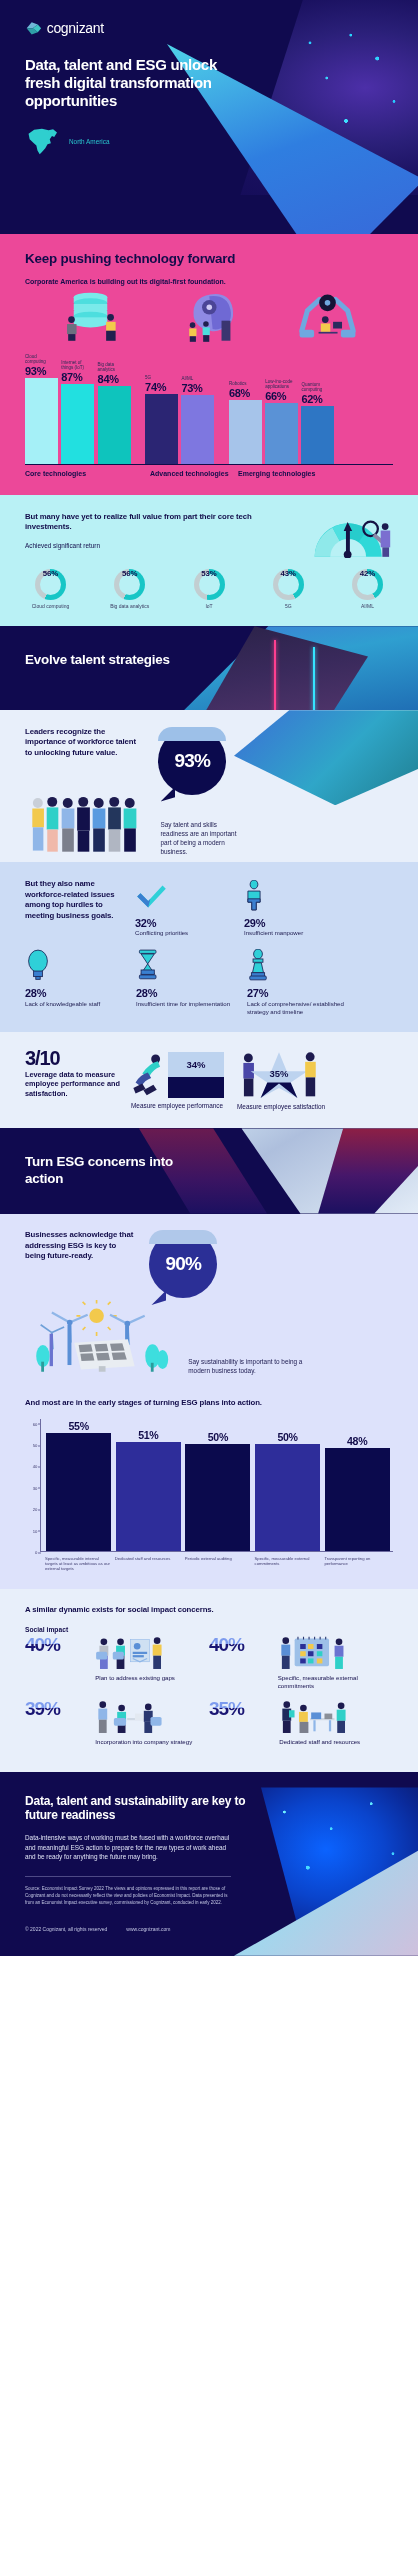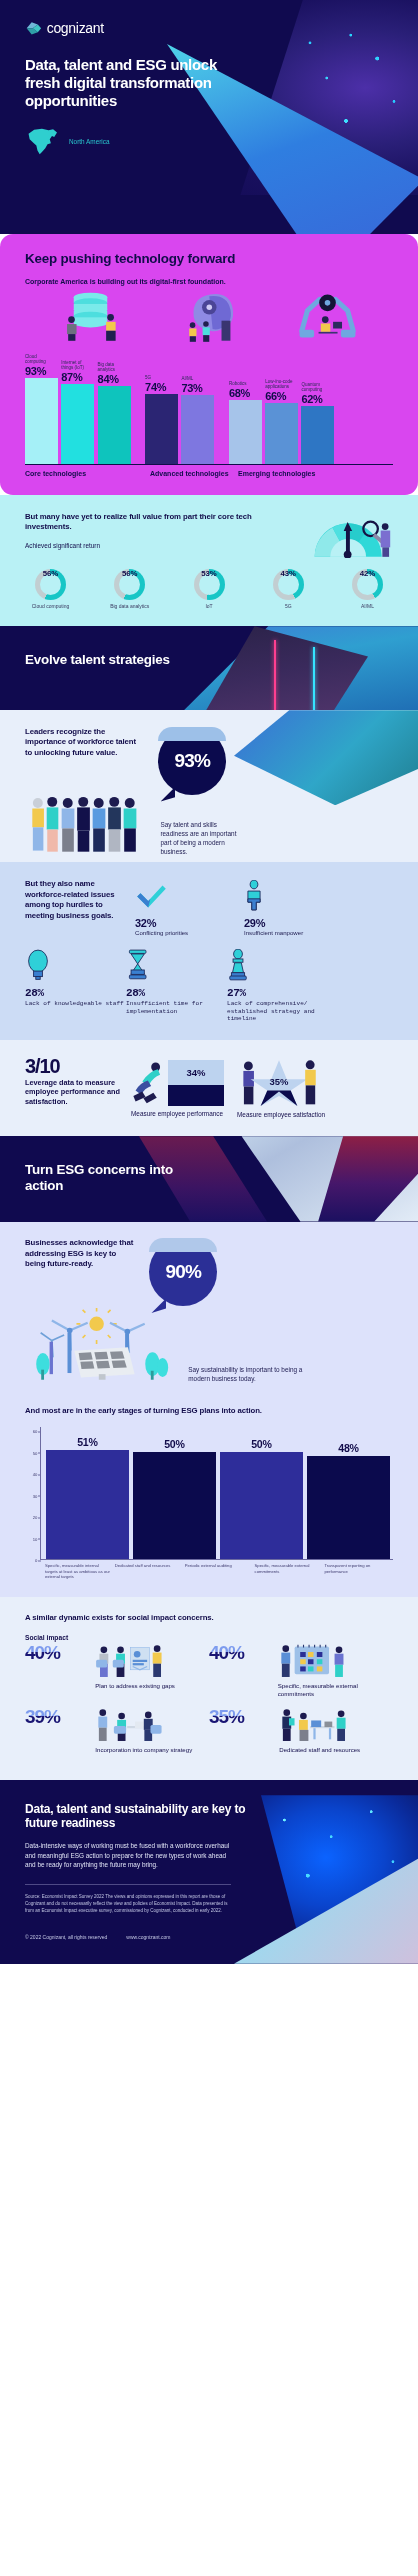--- a/index.html
+++ b/index.html
@@ -35,21 +35,21 @@
   .hero-title {
     position:relative; z-index:4; color:#fff; font-size:15px; line-height:1.22;
     font-weight:700; letter-spacing:-0.3px; max-width:201px; margin-bottom:16.7px;
   }
   .region-row { position:relative; z-index:4; display:flex; align-items:center; gap:9px; }
   .region-map { width:35px; height:29px; }
   .region-label { color:#28c7cd; font-size:6.4px; }
 
   
   .sec { position:relative; padding:16.7px 25px; overflow:hidden; }
-  .sec-pale   { background:#d946ef;border-radius:13px; }
+  .sec-pale   { background:#ec4899; }
   .sec-cyan   { background:#b9f1f5; }
   .sec-lblue  { background:#e8effa; }
   .sec-mblue  { background:#ccdcf5; }
   .sec-violet { background:#dde2fb; }
   .sec-title { font-size:13.4px; font-weight:700; line-height:1.2; letter-spacing:-0.2px; }
   .sec-title.light { color:#fff; }
   .sec-sub { font-size:7px; font-weight:700; margin-top:10px; line-height:1.35; }
   .lede { font-size:7.8px; font-weight:700; line-height:1.35; letter-spacing:-0.1px; }
 
   
@@ -77,21 +77,21 @@
   .donut span { position:relative; z-index:2; font-size:7.8px; font-weight:700; }
   .donut-cap { font-size:5px; color:#3a3a60; margin-top:3.3px; line-height:1.25; }
   .bubble { width:68px; height:68px; border-radius:50%; display:flex; align-items:center; justify-content:center;
             color:#fff; font-size:19px; font-weight:700; letter-spacing:-0.8px; position:relative; flex:none; }
   .bubble .top-cap { position:absolute; top:0; left:0; right:0; height:14px; border-radius:68px 68px 0 0; }
   .bubble .tail { position:absolute; left:2.2px; bottom:-6.7px; width:14.5px; height:14.5px; clip-path:polygon(0 100%, 100% 0, 100% 70%); }
   .bubble b { position:relative; z-index:2; }
   .bubble-cap { font-size:6.4px; line-height:1.45; color:#222054; max-width:84px; }
 
   
-  .stat-grid { display:flex; gap:2px; margin-top:3.3px;font-family:Liberation Mono, monospace; }
+  .stat-grid { display:flex; gap:12px; margin-top:3.3px; }
   .stat { width:99px; }
   .stat .ico { height:32px; display:flex; align-items:flex-end; }
   .stat .pct { font-size:11px; font-weight:700; letter-spacing:-0.3px; margin-top:5.6px; }
   .stat .cap { font-size:6.1px; line-height:1.3; color:#1d1b4f; margin-top:0.6px; }
 
   
   .ratio { font-size:20px; font-weight:700; letter-spacing:-1.1px; line-height:.95; }
   .ratio-cap { font-size:7.3px; font-weight:700; line-height:1.3; margin-top:2.2px; }
 
   
@@ -608,20 +608,24 @@
         <span class="ytick" style="top:100%">0</span>
         <span class="ytick" style="top:83.9%">10</span>
         <span class="ytick" style="top:67.7%">20</span>
         <span class="ytick" style="top:51.6%">30</span>
         <span class="ytick" style="top:35.5%">40</span>
         <span class="ytick" style="top:19.4%">50</span>
         <span class="ytick" style="top:3.2%">60</span>
       </div>
       <div class="esg-plot">
         <div class="esg-col">
+          <div class="esg-pct">55%</div>
+          <div class="esg-bar" style="height:118px;background:#0b0a4d"></div>
+        </div>
+        <div class="esg-col">
           <div class="esg-pct">51%</div>
           <div class="esg-bar" style="height:109px;background:#2e2d9a"></div>
         </div>
         <div class="esg-col">
           <div class="esg-pct">50%</div>
           <div class="esg-bar" style="height:107px;background:#0b0a4d"></div>
         </div>
         <div class="esg-col">
           <div class="esg-pct">50%</div>
           <div class="esg-bar" style="height:107px;background:#2e2d9a"></div>

